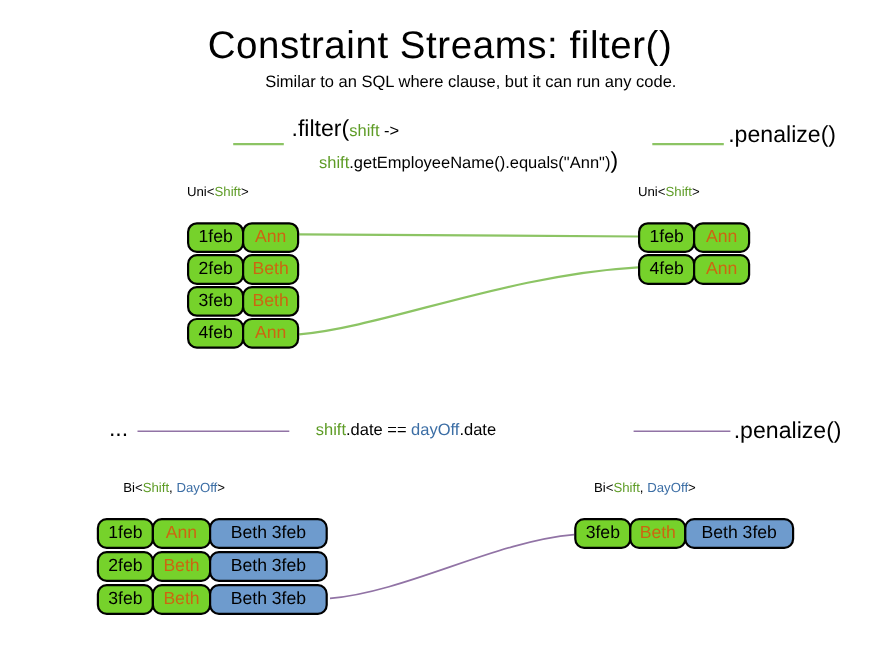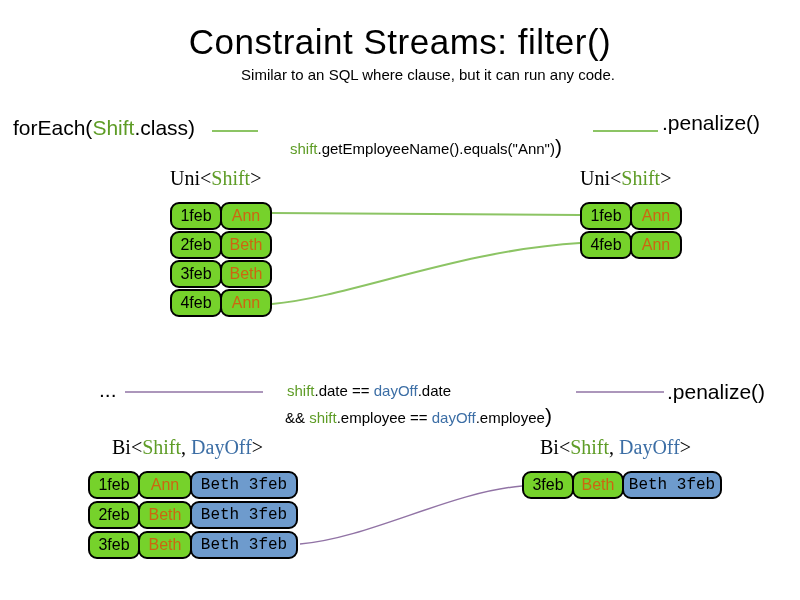--- a/index.html
+++ b/index.html
@@ -5,35 +5,35 @@
   html,body{margin:0;padding:0;background:#fff;}
   .stage{
     position:relative;width:800px;height:600px;overflow:hidden;background:#fff;
     font-family:"Liberation Sans","DejaVu Sans",sans-serif;color:#000;
   }
   .abs{position:absolute;white-space:nowrap;}
   .title{width:800px;text-align:center;font-size:35px;letter-spacing:.5px;}
   .subtitle{width:800px;text-align:center;font-size:15px;padding-left:28px;}
   .big{font-size:21px;}
   .small{font-size:15px;}
-  .hdr{font-size:20px;font-family:Liberation Serif, serif;}
+  .hdr{font-size:12px;}
   .green{color:var(--green-text,#5e9c26);}
   .blue{color:var(--blue-text,#3c6ea5);}
   .orange{color:var(--orange-text,#cc6611);}
   .tbl{display:flex;flex-direction:column;}
   .trow{display:flex;}
   .tbl.p29 .trow{margin-bottom:1px;}
   .tbl.p30 .trow{margin-bottom:2px;}
   .cell{
     display:inline-flex;align-items:center;justify-content:center;
     height:28px;box-sizing:border-box;border:2px solid #000;border-radius:9px;
     background:var(--green-fill,#76d22b);font-size:16px;
   }
   .cell + .cell{margin-left:-2px;}
-  .cell.off{background:var(--blue-fill,#6e9bcd);font-family:Liberation Mono, monospace;}
+  .cell.off{background:var(--blue-fill,#6e9bcd);}
   .w52{width:52px;} .w54{width:54px;} .w100{width:100px;} .w108{width:108px;}
   svg.wires{position:absolute;left:0;top:0;pointer-events:none;}
 </style>
 </head>
 <body>
 
 <div class="stage">
 
   <svg class="wires" width="800" height="600" viewBox="0 0 800 600">
     <path d="M212 131 H258" stroke="#8cc464" stroke-width="2" fill="none"></path>
@@ -41,22 +41,22 @@
     <path d="M272 213 L580 215" stroke="#8cc464" stroke-width="2" fill="none"></path>
     <path d="M272 304 C350 297, 460 250, 580 243" stroke="#8cc464" stroke-width="2" fill="none"></path>
     <path d="M125 392 H263" stroke="#9173a5" stroke-width="1.5" fill="none"></path>
     <path d="M576 392 H664" stroke="#9173a5" stroke-width="1.5" fill="none"></path>
     <path d="M300 544 C370 538, 450 492, 522 486" stroke="#9173a5" stroke-width="1.5" fill="none"></path>
   </svg>
 
   <div class="abs title" style="top:22px;">Constraint Streams: filter()</div>
   <div class="abs subtitle" style="top:66px;">Similar to an SQL where clause, but it can run any code.</div>
 
-  <div class="abs big" style="left:13px;top:116px;"><span>forEach(</span><span class="green">Shift</span><span>.class)</span></div>
 
+  <div class="abs big" style="left:265px;top:106px;"><span>.filter(</span><span class="small green">shift</span><span class="small"> -&gt;</span></div>
 
   <div class="abs small" style="left:290px;top:135px;"><span class="green">shift</span><span>.getEmployeeName().equals("Ann")</span><span class="big">)</span></div>
 
   <div class="abs big" style="left:662px;top:111px;">.penalize()</div>
 
   <div class="abs hdr" style="left:170px;top:167px;"><span>Uni&lt;</span><span class="green">Shift</span><span>&gt;</span></div>
   <div class="abs hdr" style="left:580px;top:167px;"><span>Uni&lt;</span><span class="green">Shift</span><span>&gt;</span></div>
 
   <div class="abs tbl p29" style="left:170px;top:202px;">
 
@@ -88,21 +88,20 @@
         <span class="cell w52">4feb</span>
         <span class="cell w52 orange">Ann</span>
       </div>
     </div>
 
   <div class="abs big" style="left:99px;top:378px;">...</div>
 
 
   <div class="abs small" style="left:287px;top:382px;text-align:center;"><span class="green">shift</span><span>.date == </span><span class="blue">dayOff</span><span>.date</span></div>
 
-  <div class="abs small" style="left:285px;top:404px;"><span>&amp;&amp; </span><span class="green">shift</span><span>.employee == </span><span class="blue">dayOff</span><span>.employee</span><span class="big">)</span></div>
 
   <div class="abs big" style="left:667px;top:380px;">.penalize()</div>
 
   <div class="abs hdr" style="left:112px;top:436px;"><span>Bi&lt;</span><span class="green">Shift</span><span>, </span><span class="blue">DayOff</span><span>&gt;</span></div>
   <div class="abs hdr" style="left:540px;top:436px;"><span>Bi&lt;</span><span class="green">Shift</span><span>, </span><span class="blue">DayOff</span><span>&gt;</span></div>
 
   <div class="abs tbl p30" style="left:88px;top:471px;">
 
   <div class="trow">
         <span class="cell w52">1feb</span>

